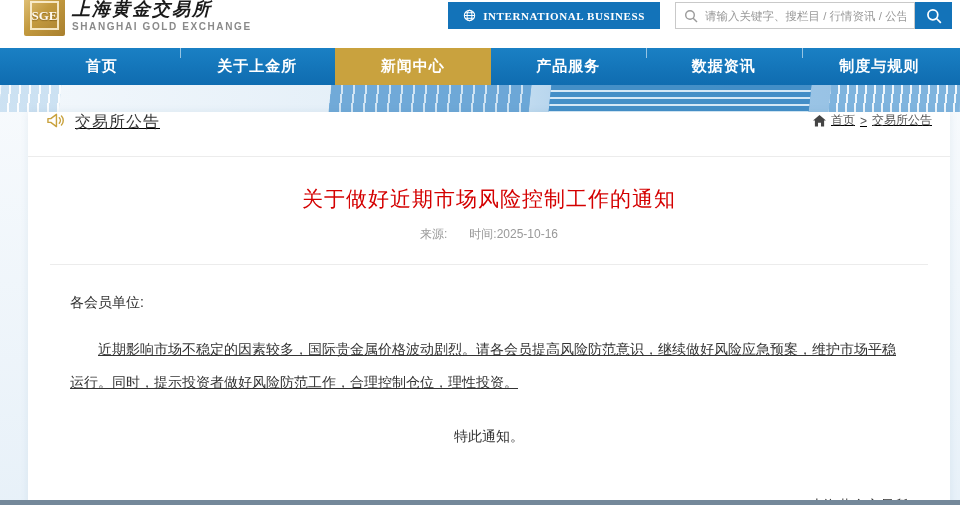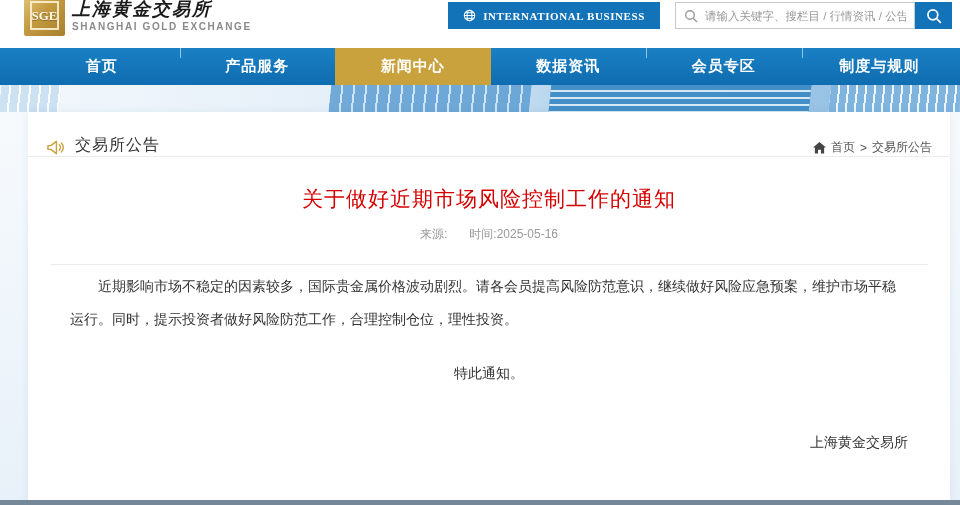--- a/index.html
+++ b/index.html
@@ -100,40 +100,41 @@
   .bld.b3 { right:0px; width:130px;
     background:repeating-linear-gradient(90deg,#7fb4de 0 7px, #eef6fc 7px 9px), #7fb4de; }
   .bld.b4 { left:0px; width:60px;
     background:repeating-linear-gradient(90deg,#bcd8ee 0 8px, #ffffff 8px 10px); opacity:.7; }
   
   .card {
     position:relative; z-index:3; margin:0 10px 0 28px; background:#fff;
     height:436px; box-shadow:0 0 8px rgba(70,110,150,.10);
   }
   .card-head {
-    height:45px; display:flex; align-items:flex-end; padding:0 18px;
+    height:45px; display:flex; align-items:flex-start; padding:0 18px;
     border-bottom:1px solid #ececec;
+    text-decoration:underline;
   }
   .section-title { font-size:16px; color:#333; margin-left:10px; letter-spacing:1px; }
   .breadcrumb { margin-left:auto; display:flex; align-items:center; gap:5px;
     font-size:12px; color:#555; }
   .breadcrumb .crumb { cursor:pointer; }
   .article { padding:0 20px; }
   .article-title {
     margin-top:28px; text-align:center; color:#d40000;
     font-size:21px; font-weight:normal; letter-spacing:1px;
   }
   .article-meta {
     margin-top:13px; display:flex; justify-content:center; gap:22px;
     font-size:12px; color:#999;
   }
   .meta-divider { margin:21px 2px 0; border:none; border-top:1px solid #ececec; height:0; }
   .article-body { margin:0 22px; font-size:14px; color:#333; line-height:33px; }
   .salutation { margin-top:21px; }
-  .paragraph  { margin-top:5px; text-indent:2em; }
+  .paragraph  { margin-top:14px; text-indent:2em;text-decoration:underline; }
   .closing    { margin-top:21px;text-align:center; }
   .signature  { text-align:right; margin:44px 22px 0; font-size:14px; color:#333; }
   
   .bottom-strip { position:absolute; left:0; right:0; bottom:0; height:5px;
     background:#74889a; z-index:4; }
   .icon { display:inline-flex; align-items:center; justify-content:center; }
 </style>
 </head>
 <body>
 
@@ -182,30 +183,30 @@
       </button>
     </div>
   </div>
 </div>
 
 <nav class="nav" id="main-nav">
     <div class="nav-item">
     <span>首页</span>
   </div>
     <div class="nav-item">
-    <span>产品服务</span>
+    <span>关于上金所</span>
   </div>
     <div class="nav-item active">
     <span>新闻中心</span>
   </div>
     <div class="nav-item">
+    <span>产品服务</span>
+  </div>
+    <div class="nav-item">
     <span>数据资讯</span>
-  </div>
-    <div class="nav-item">
-    <span>会员专区</span>
   </div>
     <div class="nav-item">
     <span>制度与规则</span>
   </div>
   </nav>
 
 <div class="banner">
   <div class="bld b1"></div>
   <div class="bld b2"></div>
   <div class="bld b3"></div>
@@ -231,24 +232,25 @@
       <span class="crumb">首页</span>
       <span>&gt;</span>
       <span>交易所公告</span>
     </div>
   </div>
 
   <div class="article">
     <h1 class="article-title">关于做好近期市场风险控制工作的通知</h1>
     <div class="article-meta">
       <span>来源:</span>
-      <span>时间:2025-05-16</span>
+      <span>时间:2025-10-16</span>
     </div>
     <hr class="meta-divider">
     <div class="article-body">
+      <p class="salutation">各会员单位:</p>
       <p class="paragraph">近期影响市场不稳定的因素较多，国际贵金属价格波动剧烈。请各会员提高风险防范意识，继续做好风险应急预案，维护市场平稳运行。同时，提示投资者做好风险防范工作，合理控制仓位，理性投资。</p>
       <p class="closing">特此通知。</p>
     </div>
     <div class="signature">上海黄金交易所</div>
 
   </div>
 </div>
 
 <div class="bottom-strip"></div>
 

